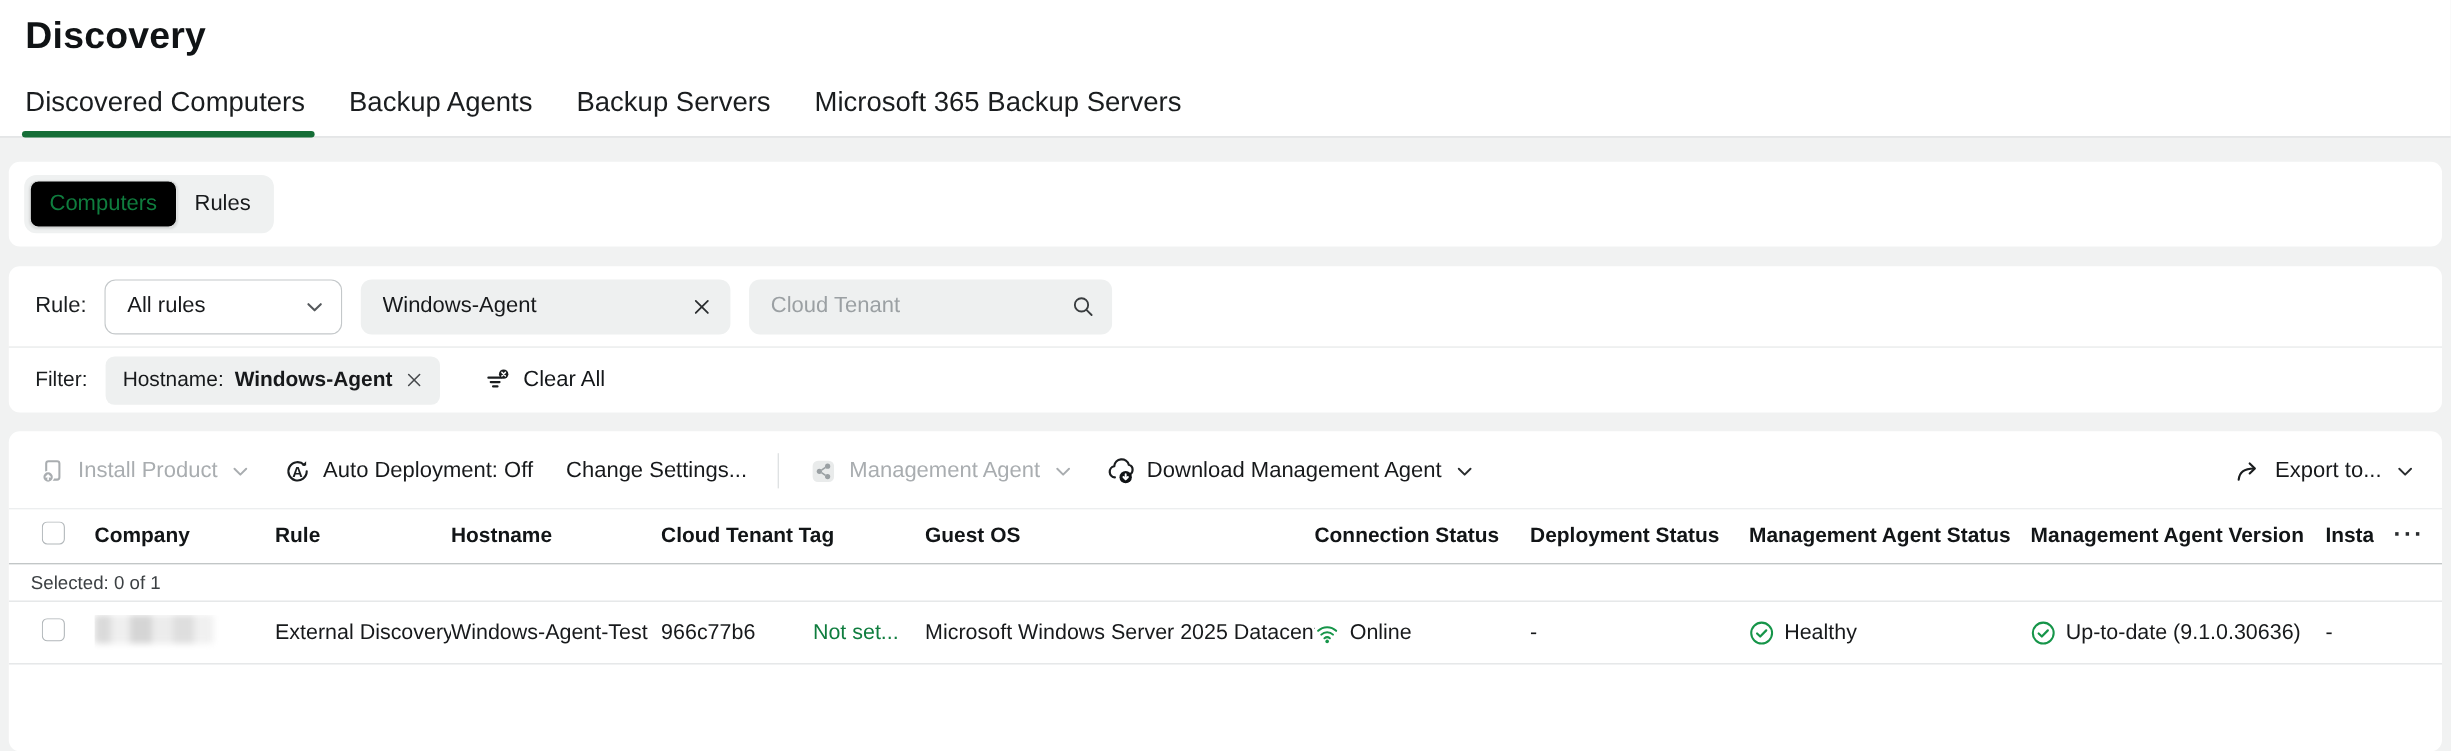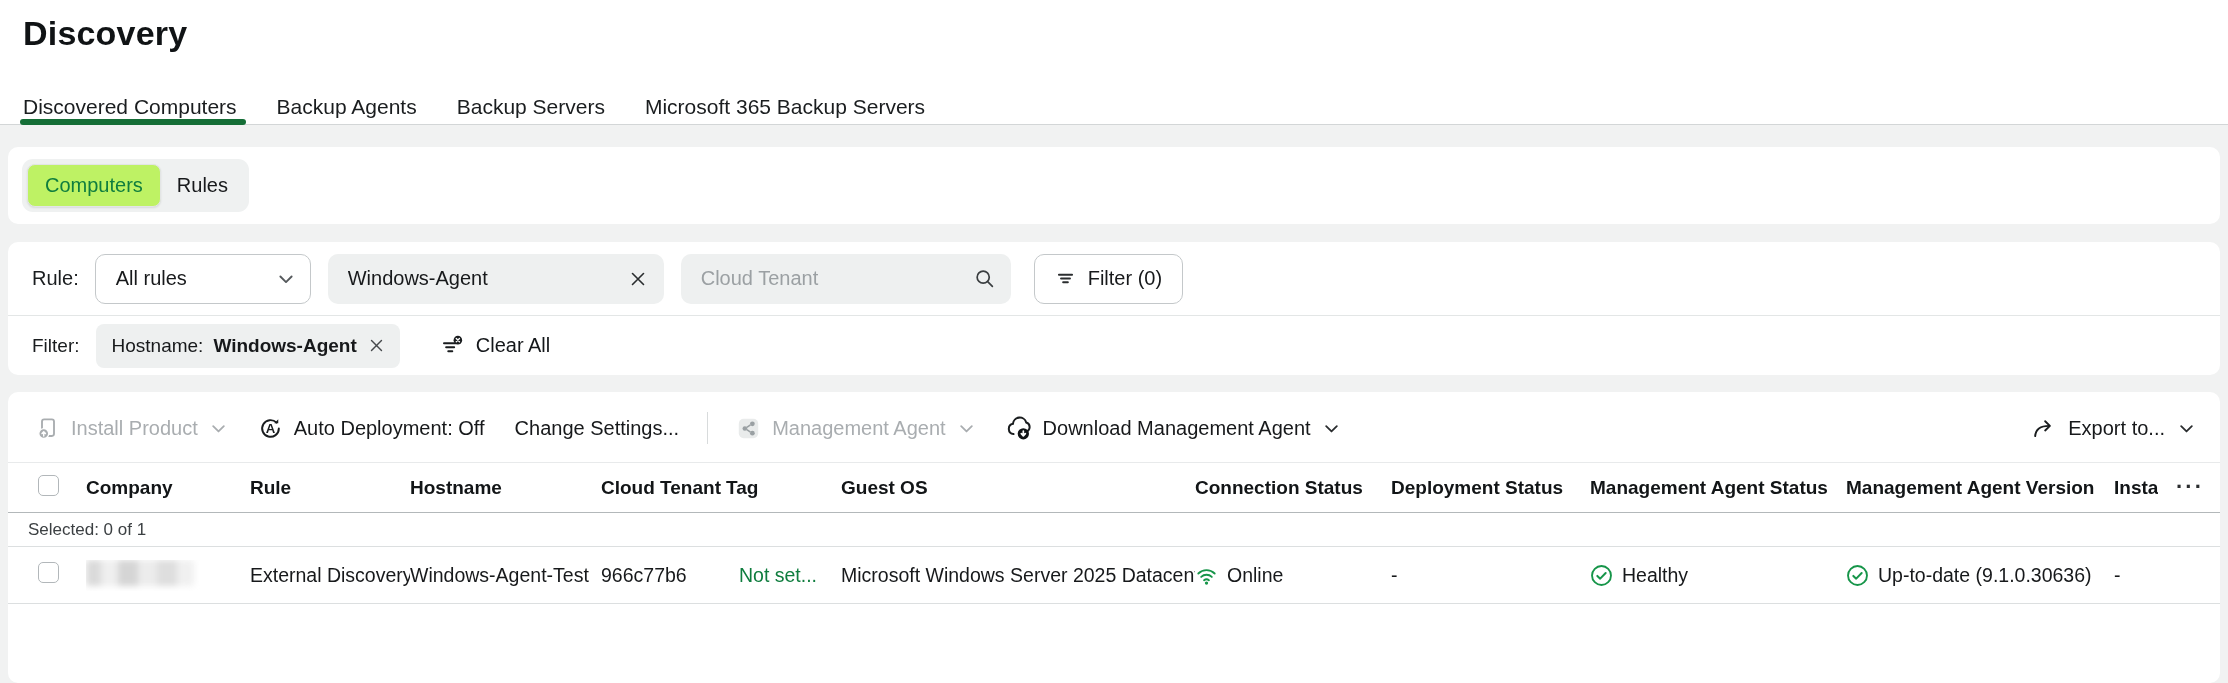--- a/index.html
+++ b/index.html
@@ -19,22 +19,22 @@
     border-bottom: 1px solid #d3d6d7;
     padding: 14px 0 0 23px;
     position: relative;
   }
   .page-title { font-size: 34px; font-weight: 700; color: #101315; letter-spacing: .2px; }
   .tabs {
     position: absolute; bottom: 0; left: 23px;
     display: flex; gap: 40px;
   }
   .tab {
-    font-size: 21px; font-weight: 500; color: #1a1d1f;
-    padding-bottom: 5px; position: relative; cursor: pointer; white-space: nowrap;
+    font-size: 25px; font-weight: 500; color: #1a1d1f;
+    padding-bottom: 16px; position: relative; cursor: pointer; white-space: nowrap;
   }
   .tab.active::after {
     content: ""; position: absolute; left: -3px; right: -9px; bottom: -1px;
     height: 6px; border-radius: 4px; background: #156e37;
   }
 
   
   .card {
     background: #fff; border-radius: 10px;
     margin: 0 8px; position: relative;
@@ -43,21 +43,21 @@
   .card-filters { margin-top: 18px; }
   .card-table { margin-top: 17px; height: 291px; overflow: hidden; }
 
   
   .segment {
     background: #eff1f1; border-radius: 11px; padding: 5px;
     display: flex; align-items: center;
   }
   .seg-item { font-size: 20px; padding: 10px 16px; border-radius: 8px; cursor: pointer; color: #17191b; }
   .seg-item.active {
-    background: #bef264; color: #0f7d3e; font-weight: 500;
+    background: #000000; color: #0f7d3e; font-weight: 500;
     border: 1px solid #e3e5e5; box-shadow: 0 1px 2px rgba(0,0,0,.10);
     padding: 9px 17px;
   }
 
   
   .rule-row { height: 74px; display: flex; align-items: center; padding: 0 24px; border-bottom: 1px solid #e3e6e6; }
   .chip-row { height: 59px; display: flex; align-items: center; padding: 0 24px; }
   .row-label { font-size: 20px; color: #1a1d1f; margin-right: 16px; }
 
   .dropdown {
@@ -187,28 +187,20 @@
         </span>
       </div>
       <div class="searchbox sb-tenant">
         <input type="text" placeholder="Cloud Tenant" style="">
         <span class="icon">
           <svg width="21" height="21" viewBox="0 0 16 16">
               <circle cx="7" cy="7" r="4.6" fill="none" stroke="#3a3e40" stroke-width="1.3"></circle>
               <path d="M10.6 10.6 14 14" stroke="#3a3e40" stroke-width="1.3" stroke-linecap="round"></path>
             </svg>
         </span>
-      </div>
-      <div class="filter-btn">
-        <span class="icon">
-          <svg width="21" height="21" viewBox="0 0 16 16">
-              <path d="M3 5.2h10 M4.6 8h6.8 M6.2 10.8h3.6" stroke="#2a2d2f" stroke-width="1.5" stroke-linecap="round"></path>
-            </svg>
-        </span>
-        <span>Filter (0)</span>
       </div>
     </div>
 
     <div class="chip-row">
       <span class="row-label" style="font-size:19px;">Filter:</span>
       <div class="chip">
         <span>Hostname:</span>
           <b>Windows-Agent</b>
         <span class="icon">
           <svg width="19" height="19" viewBox="0 0 16 16">

